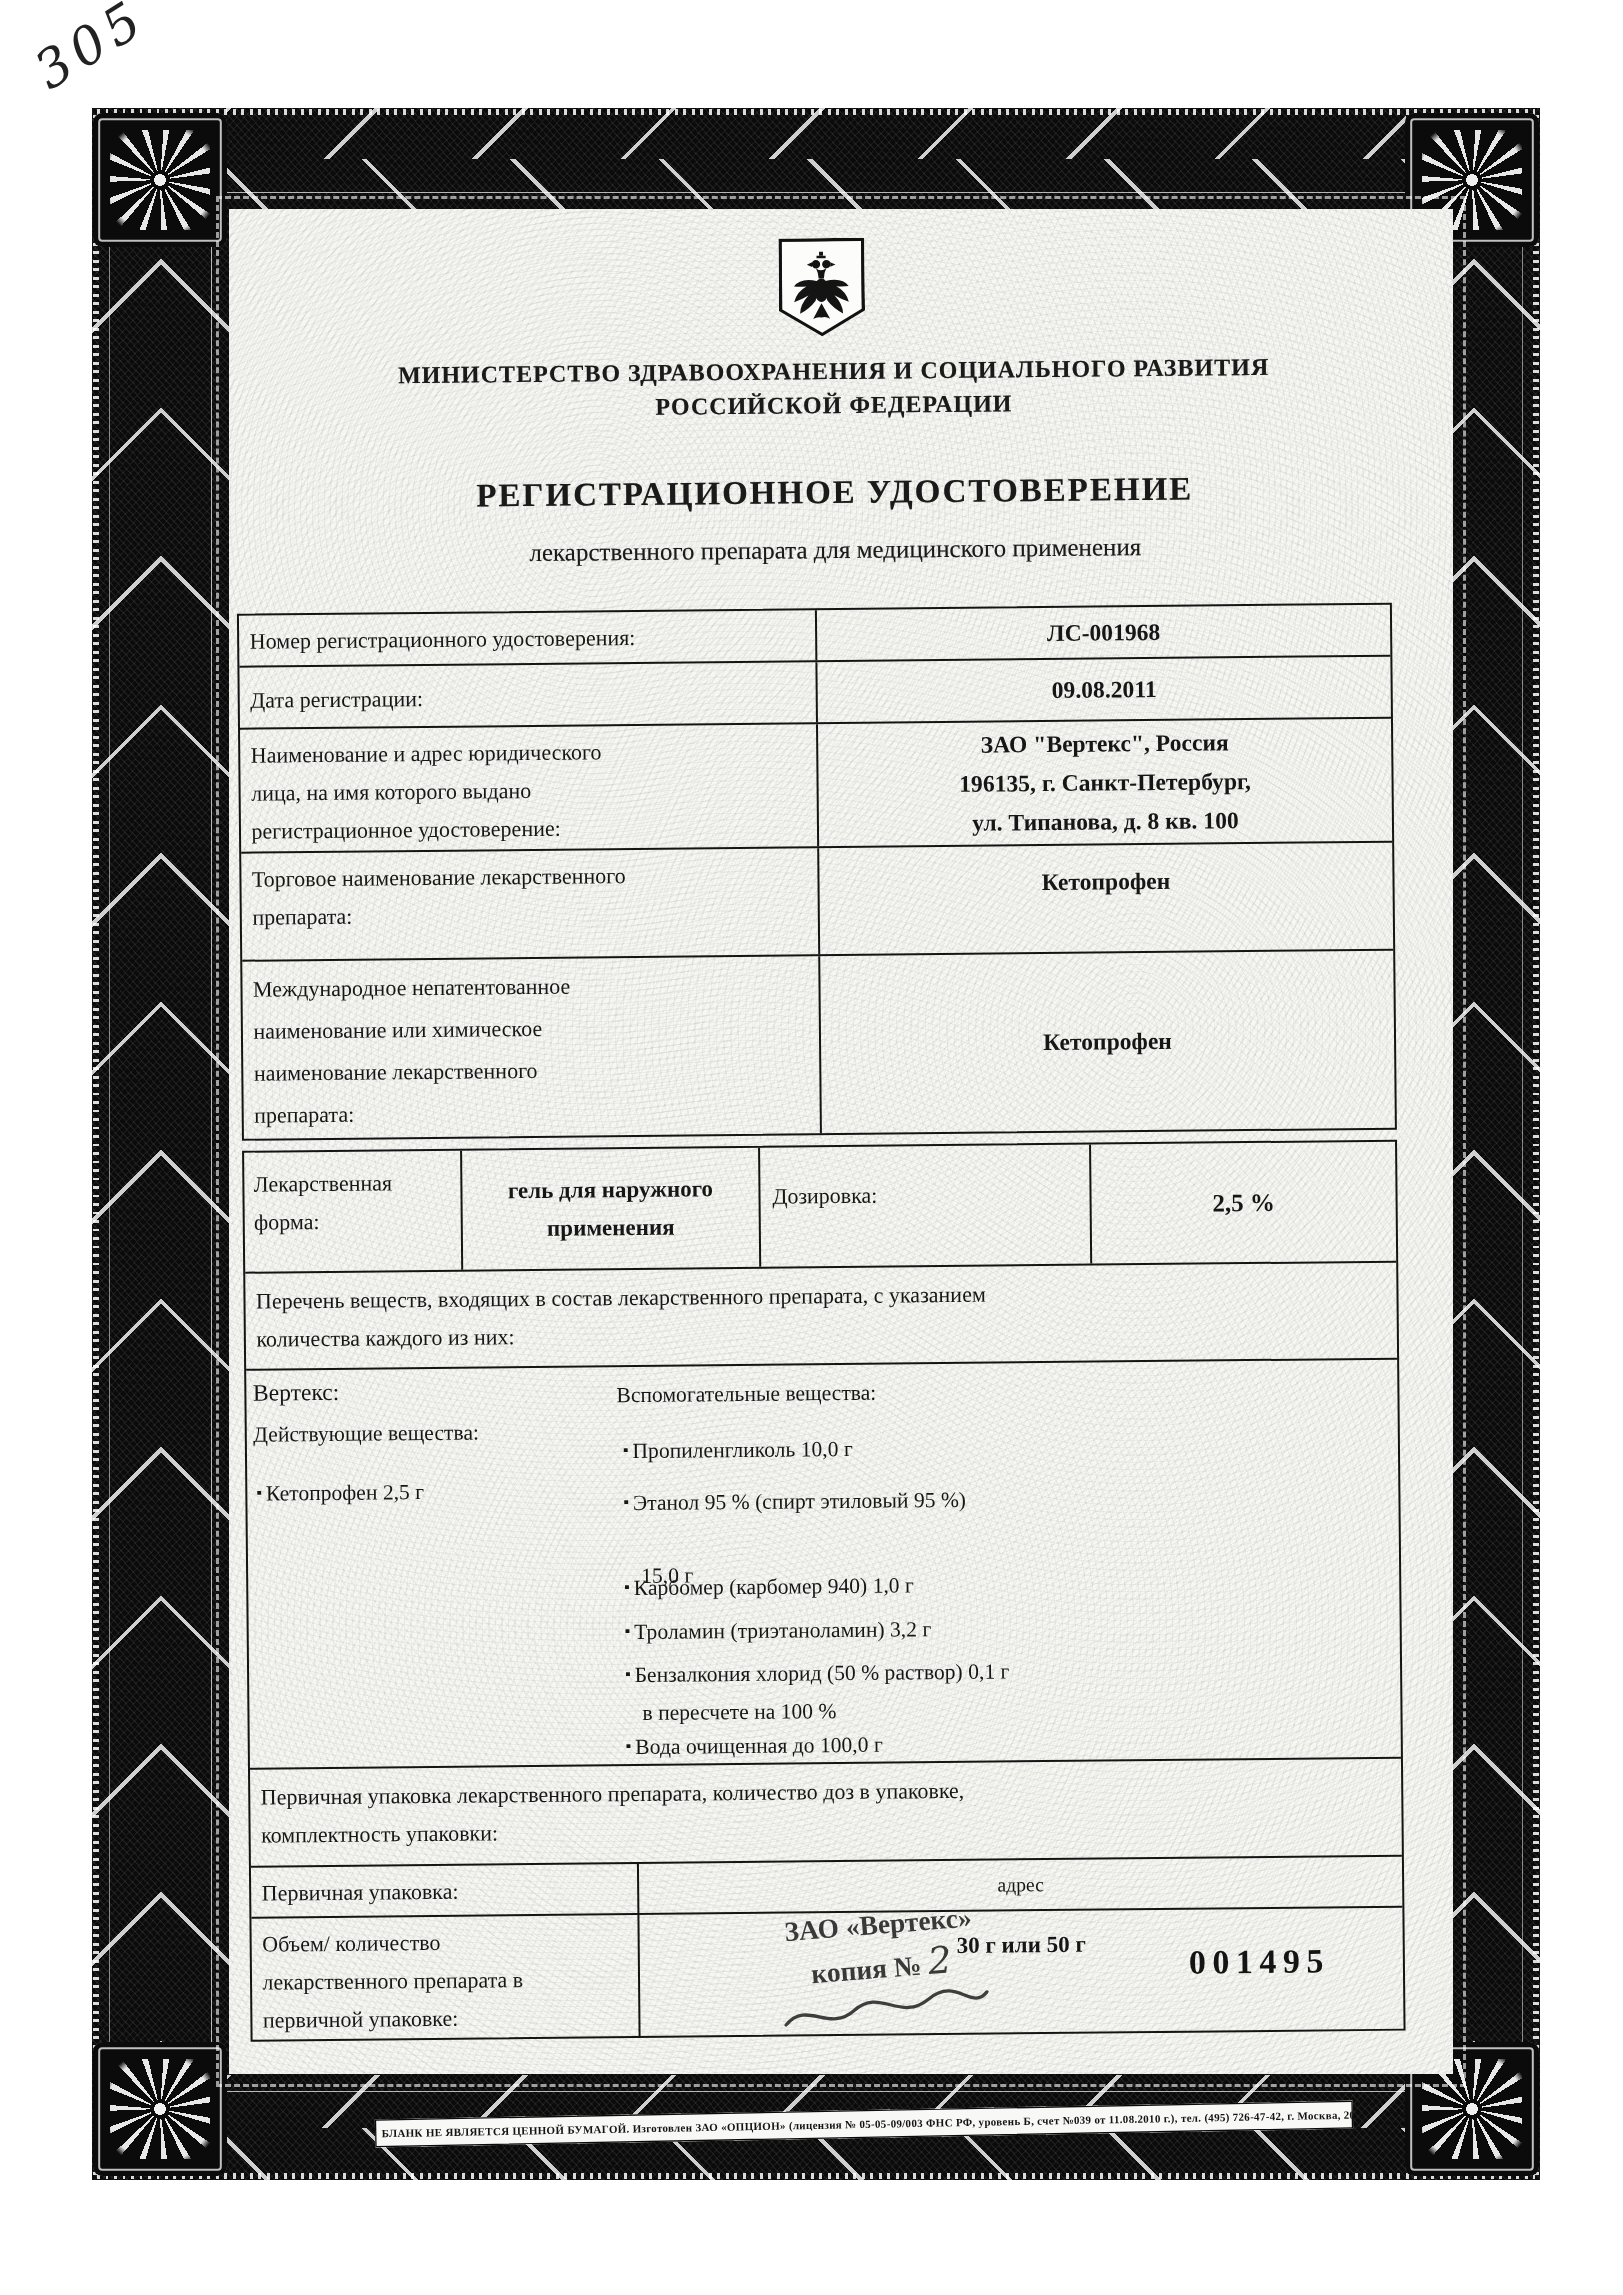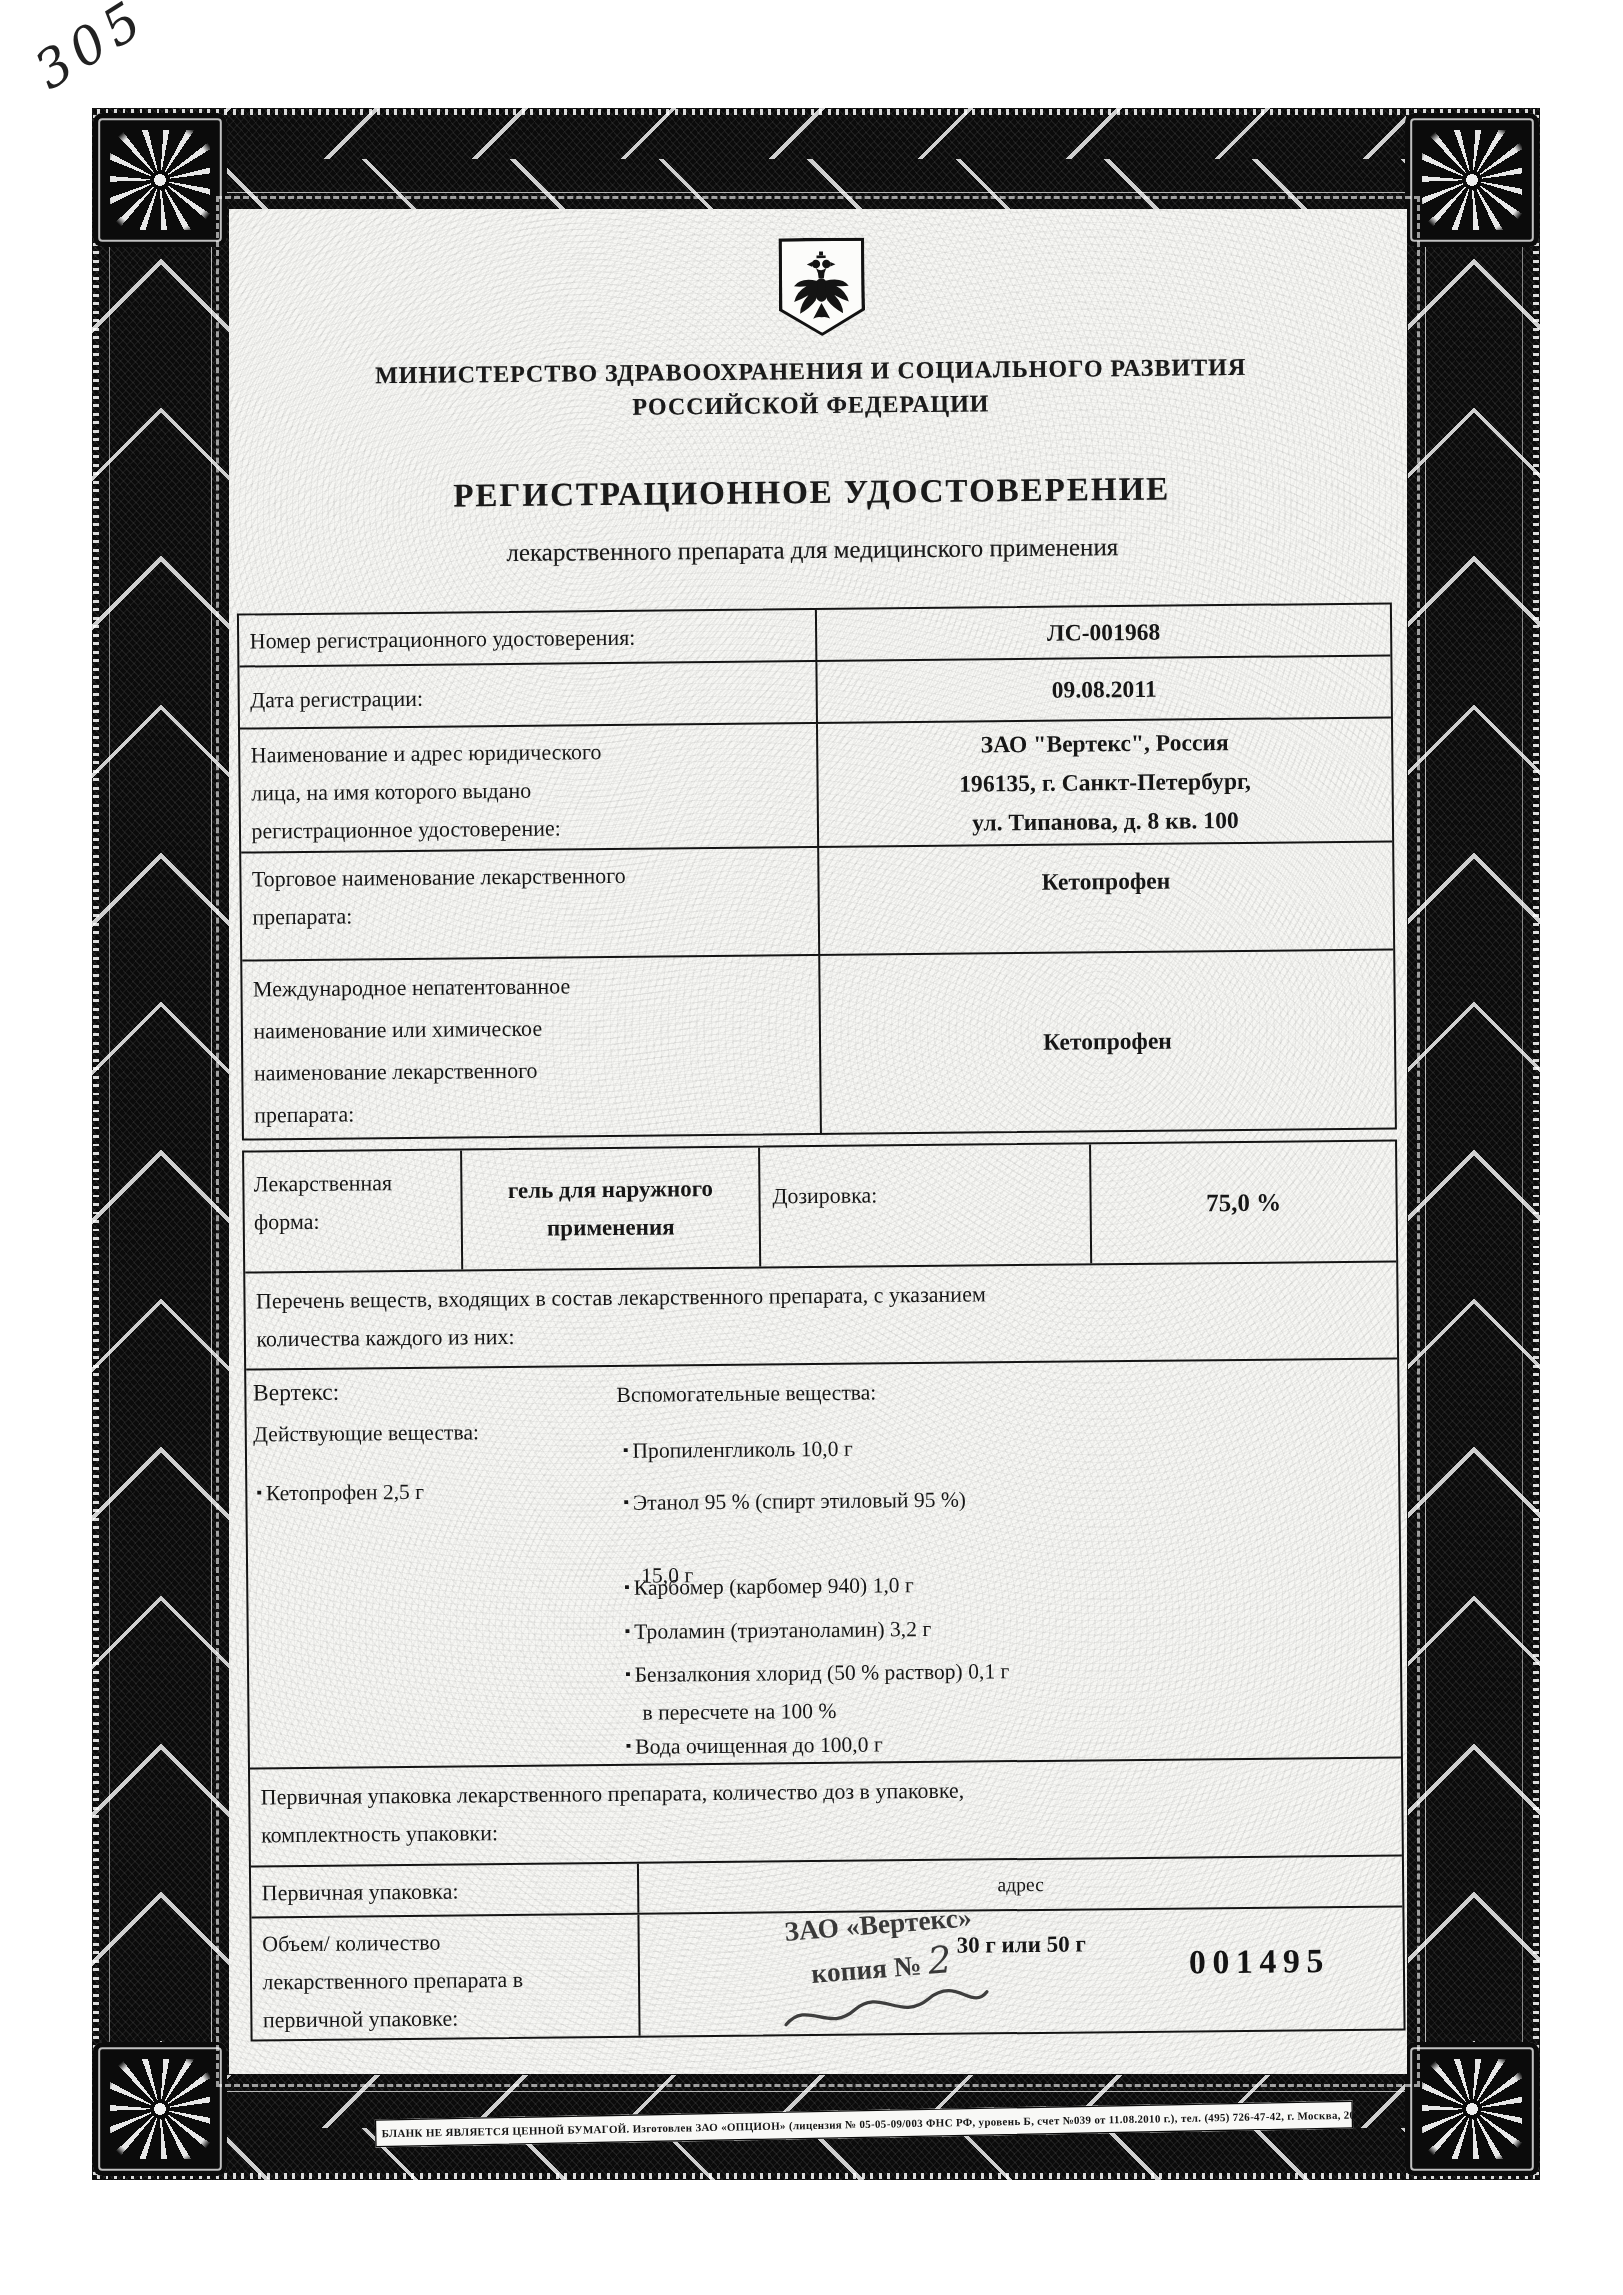--- a/index.html
+++ b/index.html
@@ -52,21 +52,21 @@
   .m-tl{left:1.3px;top:5.2px;} .m-tr{right:1.3px;top:5.2px;} .m-bl{left:1.3px;bottom:3.9px;} .m-br{right:1.3px;bottom:3.9px;}
 
   
   #doc{position:absolute;left:137px;top:101px;width:1178px;height:1865px;overflow:hidden;
     outline:3.3px dashed rgba(255,255,255,.6);outline-offset:10.5px;
     background:
       repeating-radial-gradient(circle at 30% 16%, rgba(70,70,70,.06) 0 1.3px, transparent 1.3px 5.9px),
       repeating-radial-gradient(circle at 74% 44%, rgba(70,70,70,.05) 0 1.3px, transparent 1.3px 7.2px),
       repeating-radial-gradient(circle at 42% 76%, rgba(70,70,70,.05) 0 1.3px, transparent 1.3px 6.5px),
       repeating-linear-gradient(115deg, rgba(0,0,0,.03) 0 2px, transparent 2px 5.9px),
-      #f6f6f3;}
+      #f6f6f3; padding-left: 46px;}
   #content{position:absolute;inset:0;transform:rotate(-0.55deg);}
 
   .t{position:absolute;color:#1a1a1a;text-shadow:0 0 0.7px rgba(25,25,25,.45);}
   .center{left:0;right:0;text-align:center;}
   .ministry{font-size:24px;font-weight:600;letter-spacing:1px;}
   .doc-title{font-size:33px;font-weight:700;letter-spacing:2px;}
   .doc-subtitle{font-size:25px;}
 
   
   .emblem{position:absolute;left:558px;top:29px;width:86px;height:98px;}
@@ -252,21 +252,21 @@
             <div class="cell c1">
               <div class="ln">Лекарственная</div>
               <div class="ln">форма:</div>
             </div>
             <div class="cell c2">
               <div class="ln">гель для наружного</div>
               <div class="ln">применения</div>
             </div>
             <div class="cell c3"><span>Дозировка:</span></div>
             <div class="cell c4">
-                <span>75,0 %</span>
+                <span>2,5 %</span>
               </div>
           </div>
           <div class="row rB2">
             <div class="ln">Перечень веществ, входящих в состав лекарственного препарата, с указанием</div>
             <div class="ln">количества каждого из них:</div>
           </div>
           <div class="row rB3">
             <div class="comp" style="left:6.5px;top:9.2px;font-size:23.6px;">Вертекс:</div>
             <div class="comp" style="left:6.5px;top:52px;">Действующие вещества:</div>
             <div class="comp bullet" style="left:9.2px;top:111px;">Кетопрофен 2,5 г</div>

